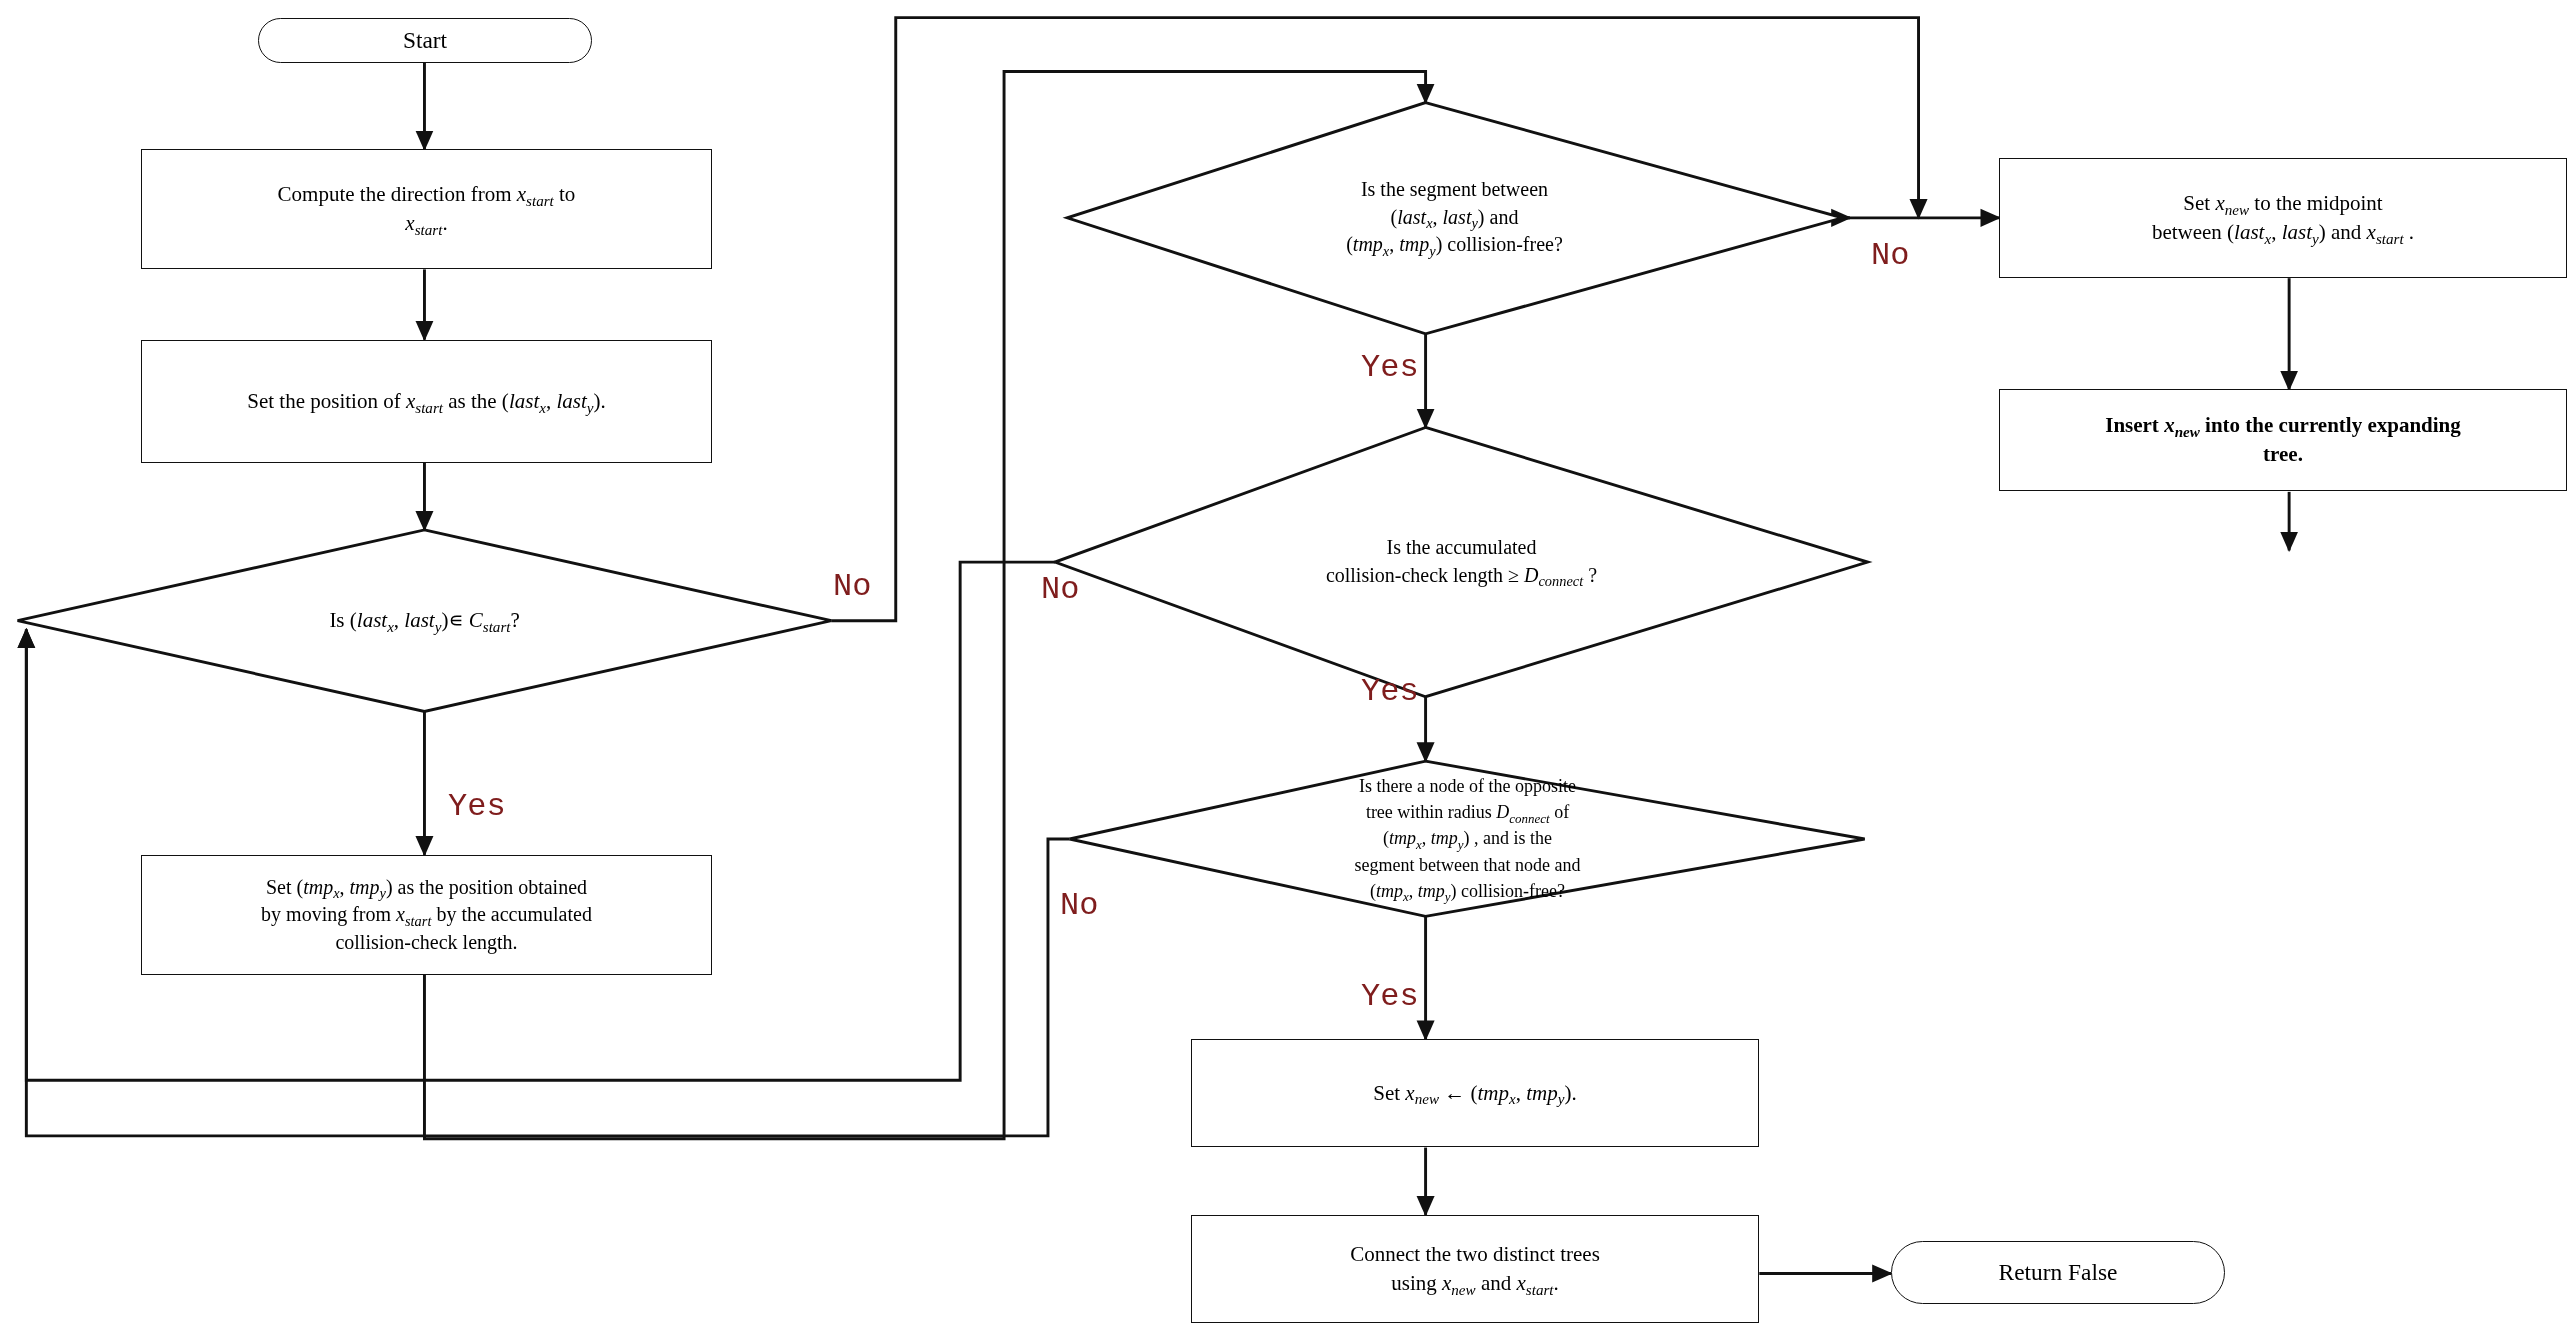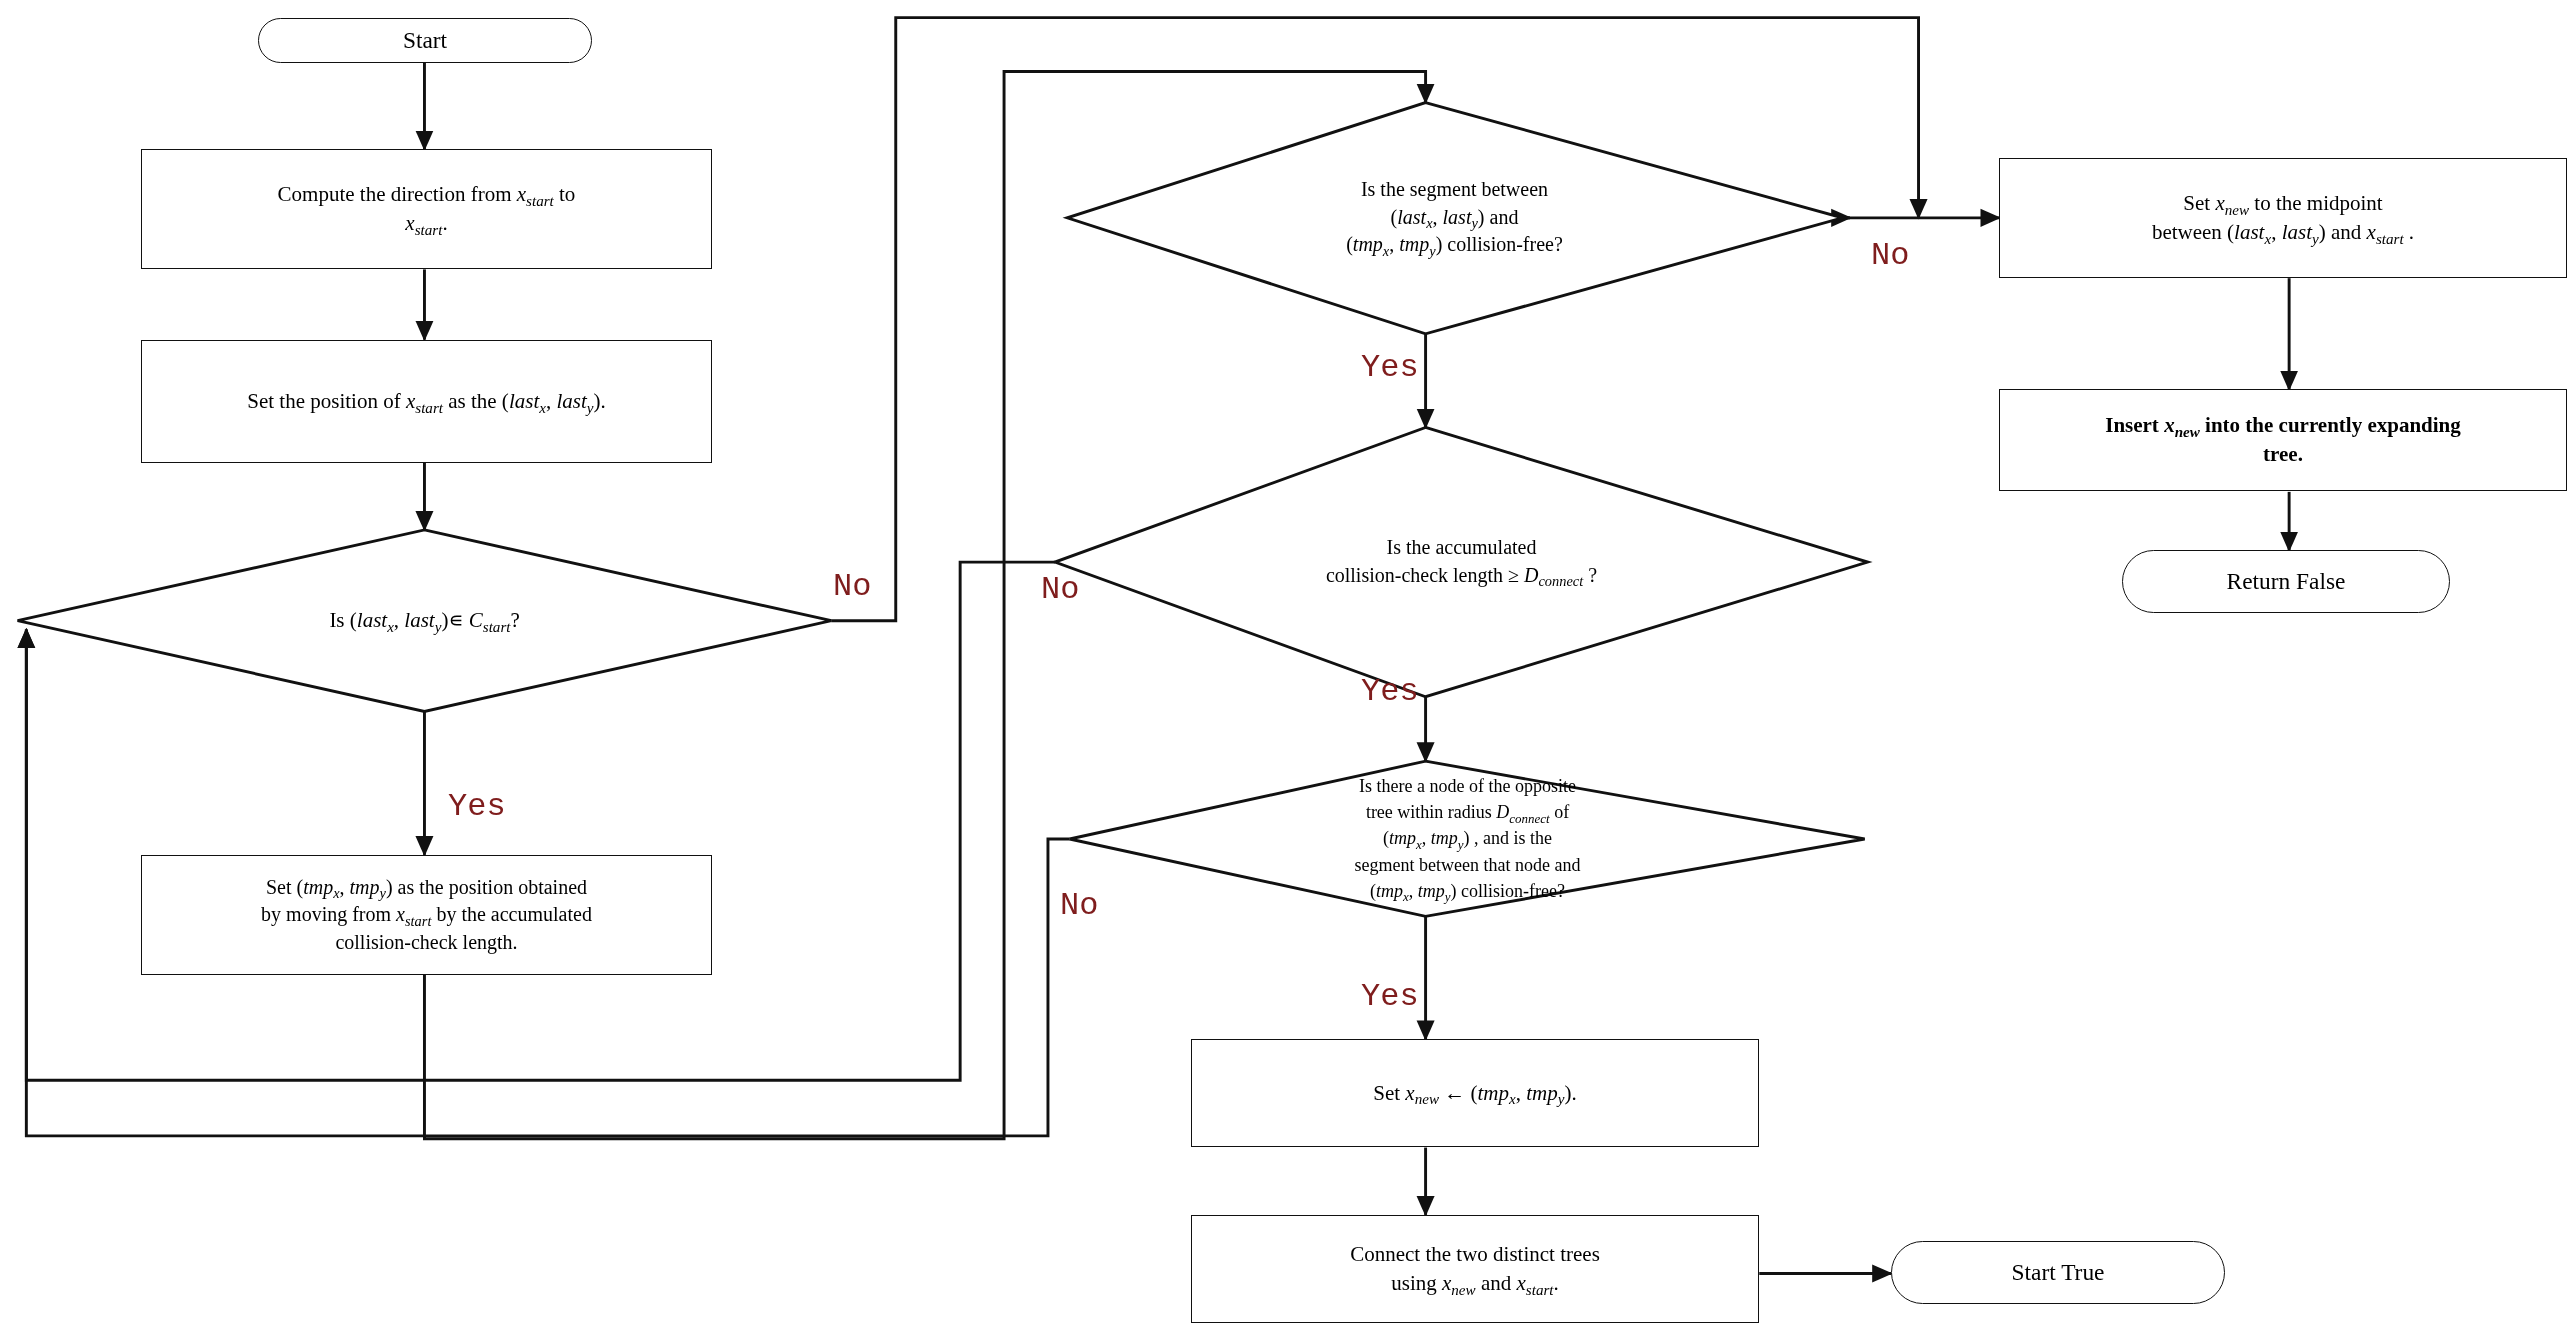--- a/index.html
+++ b/index.html
@@ -137,39 +137,36 @@
   </div>
 
   <div class="node proc" style="left:1191px;top:1215px;width:568px;height:108px;">
     <span class="ntext" style="font-size:21px;">
       Connect the two distinct trees<br>
       using <i class="v">x<sub>new</sub></i> and <i class="v">x<sub>start</sub></i>.
     </span>
   </div>
 
   <div class="node term" style="left:1891px;top:1241px;width:334px;height:63px;">
-    <span class="ntext" style="font-size:23.4px;">Start True</span>
+    <span class="ntext" style="font-size:23.4px;">Return False</span>
   </div>
 
   <div class="node proc" style="left:1999px;top:158px;width:568px;height:120px;">
     <span class="ntext" style="font-size:21px;">
       Set <i class="v">x<sub>new</sub></i> to the midpoint<br>
       between (<i class="v">last<sub>x</sub></i>, <i class="v">last<sub>y</sub></i>) and <i class="v">x<sub>start</sub></i> .
     </span>
   </div>
 
   <div class="node proc" style="left:1999px;top:389px;width:568px;height:102px;font-weight:bold;">
     <span class="ntext" style="font-size:21px;">
       Insert <i class="v">x<sub>new</sub></i> into the currently expanding<br>tree.
     </span>
   </div>
 
-  <div class="node term" style="left:2122px;top:550px;width:328px;height:63px;">
-    <span class="ntext" style="font-size:23.4px;">Return False</span>
-  </div>
 
   <div class="elabel" style="left:833px;top:559px;font-size:32px;">No</div>
   <div class="elabel" style="left:448px;top:779px;font-size:32px;">Yes</div>
 
   <div class="elabel" style="left:1871px;top:228px;font-size:32px;">No</div>
   <div class="elabel" style="left:1361px;top:340px;font-size:32px;">Yes</div>
 
   <div class="elabel" style="left:1041px;top:562px;font-size:32px;">No</div>
   <div class="elabel" style="left:1361px;top:664px;font-size:32px;">Yes</div>
 

